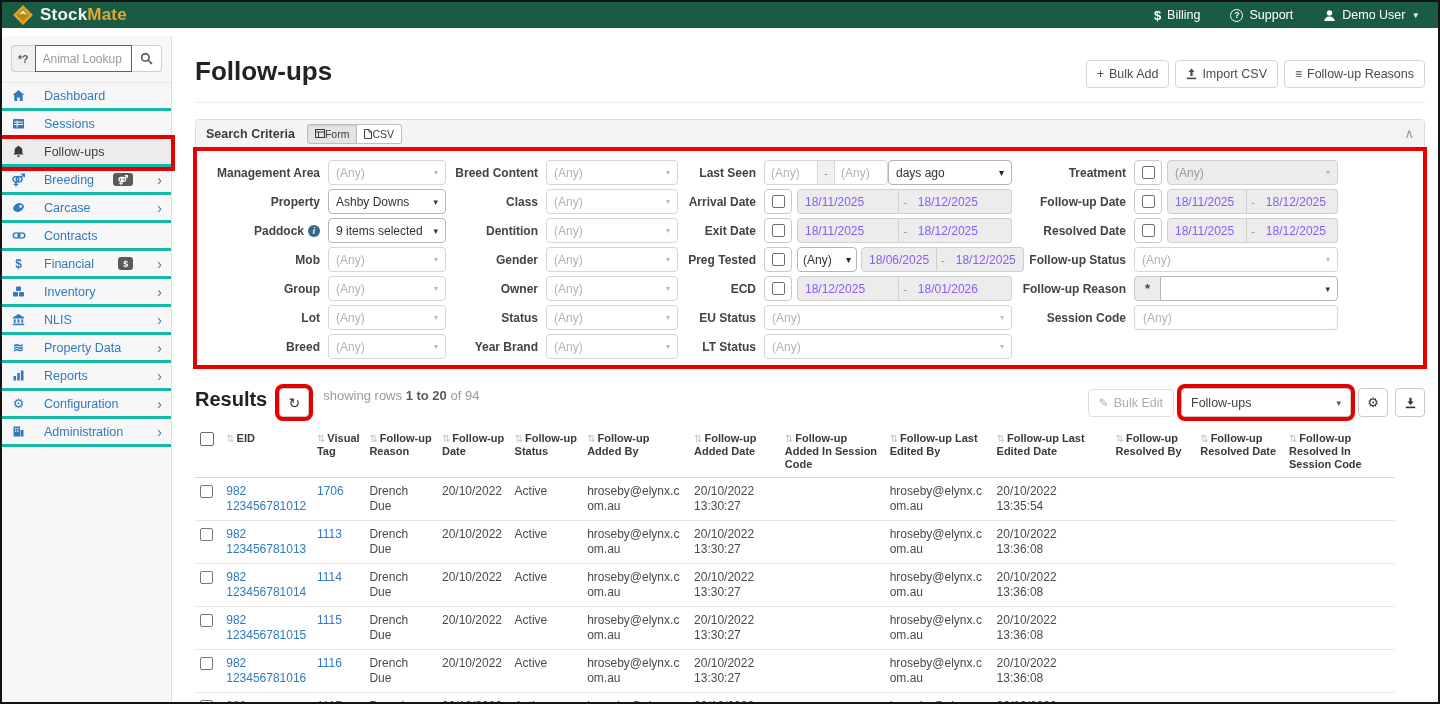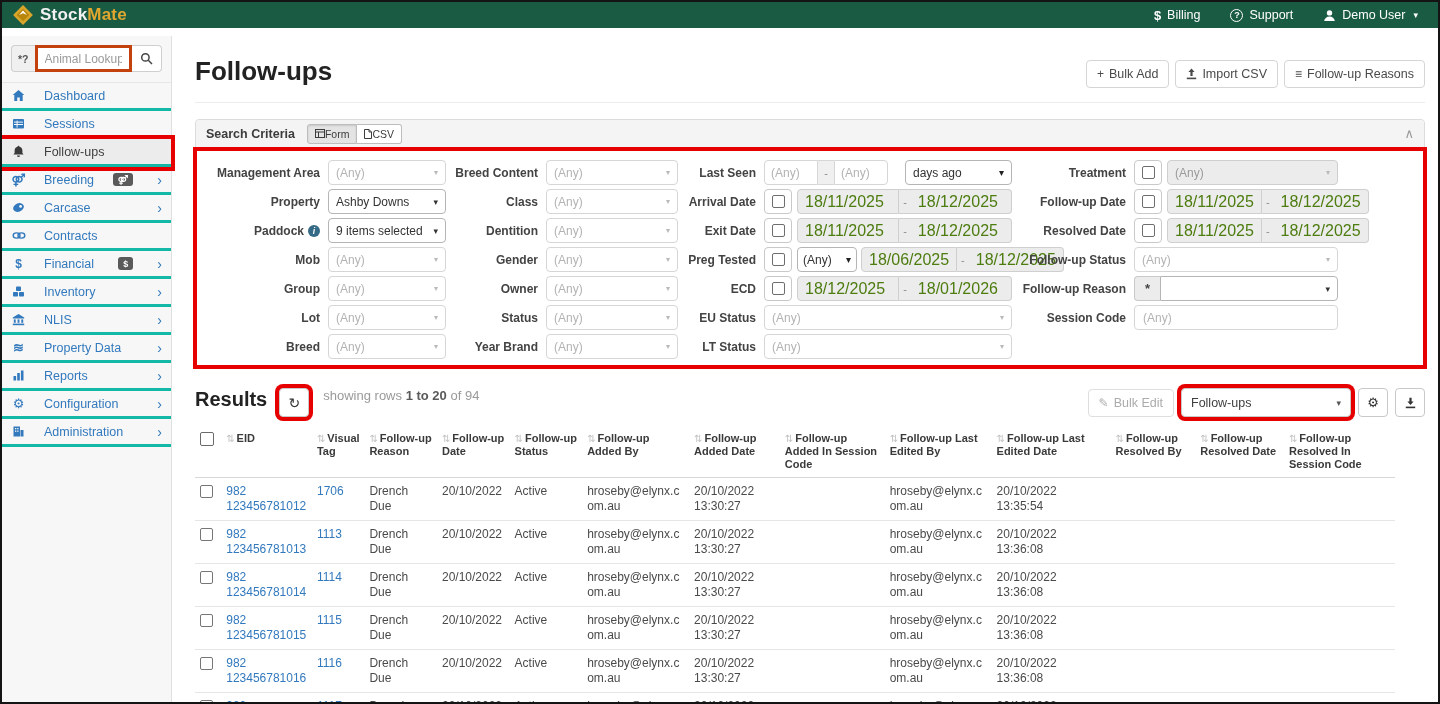--- a/index.html
+++ b/index.html
@@ -20,21 +20,21 @@
   .q-circle { width:13px; height:13px; border-radius:50%; border:1.5px solid #fff; color:#fff; font-size:9px;
               font-weight:bold; display:flex; align-items:center; justify-content:center; }
   .nav-caret { font-size:9px; color:#fff; margin-left:2px; }
 
   
   .sidebar { position:absolute; top:36px; left:2px; bottom:2px; width:170px; background:#f7f7f7;
              border-right:1px solid #e0e0e0; z-index:4; }
   .lookup { display:flex; padding:9px 9px 10px 9px; }
   .lookup-pre { background:#f0f0f0; border:1px solid #cfcfcf; border-right:none; border-radius:4px 0 0 4px;
                 font-size:10.5px; font-weight:bold; color:#555; padding:0 6px; display:flex; align-items:center; height:27px; }
-  .lookup-input { flex:1; min-width:0; border:3px solid #c2410c; height:27px; font-size:12px; padding:0 7px;
+  .lookup-input { flex:1; min-width:0; border:1px solid #c2410c; height:27px; font-size:12px; padding:0 7px;
                   color:#444; font-family:inherit; outline:none; }
   .lookup-input::placeholder { color:#9a9a9a; }
   .lookup-btn { width:30px; height:27px; background:#fff; border:1px solid #cfcfcf; border-left:none;
                 border-radius:0 4px 4px 0; display:flex; align-items:center; justify-content:center; cursor:pointer; }
   .side-nav { border-top:1px solid #e6e6e6; }
   .side-item { display:flex; align-items:center; gap:18px; height:28px; padding:0 9px; border-bottom:3px solid #14b8a6;
                color:#3279bd; font-size:12.5px; cursor:pointer; position:relative; }
   .side-item .ic { width:15px; display:flex; justify-content:center; align-items:center; font-size:12px; }
   .side-item.active { background:#ececec; color:#3f3f3f; box-shadow:0 0 0 4px #e60000; z-index:3; }
   .badge { margin-left:auto; background:#5a5a5a; color:#fff; border-radius:3px; font-size:9px; font-weight:bold;
@@ -86,33 +86,33 @@
   .sel.gray { background:#ececec; border-color:#cfcfcf; color:#9b9b9b; }
   .sel.native { border-color:#b5b5b5; color:#333; }
   .sel.native .caret { color:#222; font-size:10px; }
   .sel-text { overflow:hidden; white-space:nowrap; }
 
   .chk-addon { width:28px; height:25px; background:#fff; border:1px solid #c9c9c9; border-radius:4px;
                display:flex; align-items:center; justify-content:center; margin-right:5px; cursor:pointer; flex:none; }
   .chkbox { width:13px; height:13px; border:1px solid #6e6e6e; border-radius:2px; background:#fff; }
 
   .dgroup { display:flex; flex:1; }
-  .dcell { height:25px; background:#ececec; border:1px solid #cfcfcf; font-size:16px; color:#4d7c0f;
+  .dcell { height:25px; background:#ececec; border:1px solid #cfcfcf; font-size:12px; color:#8b5cf6;
            display:flex; align-items:center; padding:0 7px; flex:1; white-space:nowrap; }
   .dcell:first-child { border-radius:4px 0 0 4px; }
   .dcell:last-child { border-radius:0 4px 4px 0; border-left:none; }
   .dsep { height:25px; background:#ececec; border-top:1px solid #cfcfcf; border-bottom:1px solid #cfcfcf;
           font-size:11px; color:#8a8a8a; display:flex; align-items:center; padding:0 4px; }
 
   .ls-in { width:54px; height:25px; border:1px solid #d6d6d6; border-radius:4px 0 0 4px; background:#fff;
            font-size:12px; color:#b3b3b3; display:flex; align-items:center; padding:0 6px; }
   .ls-sep { width:16px; height:25px; background:#f0f0f0; border:1px solid #d6d6d6; border-left:none; border-right:none;
             color:#8a8a8a; font-size:11px; display:flex; align-items:center; justify-content:center; }
   .ls-in2 { border-radius:0 4px 4px 0; }
-  .ls-unit { width:112px; margin-left:17px;align-items:center; }
+  .ls-unit { width:112px; margin-left:0;align-items:center; }
 
   .mini-sel { width:60px; margin:0 4px 0 0; flex:none; padding:0 5px; }
   .addon-star { width:26px; height:25px; background:#ececec; border:1px solid #c9c9c9; border-right:none;
                 border-radius:4px 0 0 4px; display:flex; align-items:center; justify-content:center;
                 font-size:13px; font-weight:bold; color:#444; flex:none; }
   .sel.joined { border-radius:0 4px 4px 0; }
   .txt-input { flex:1; height:25px; border:1px solid #d6d6d6; border-radius:4px; font-size:12px; padding:0 8px;
                color:#444; font-family:inherit; outline:none; min-width:0; }
   .txt-input::placeholder { color:#b3b3b3; }
 

